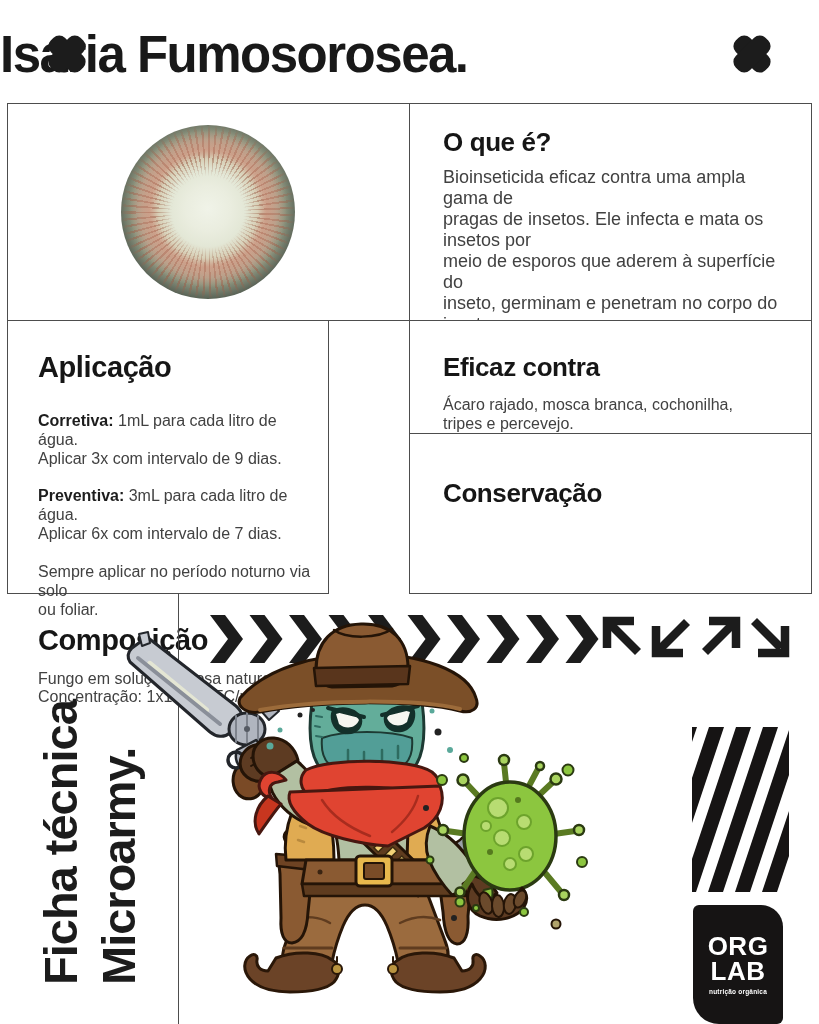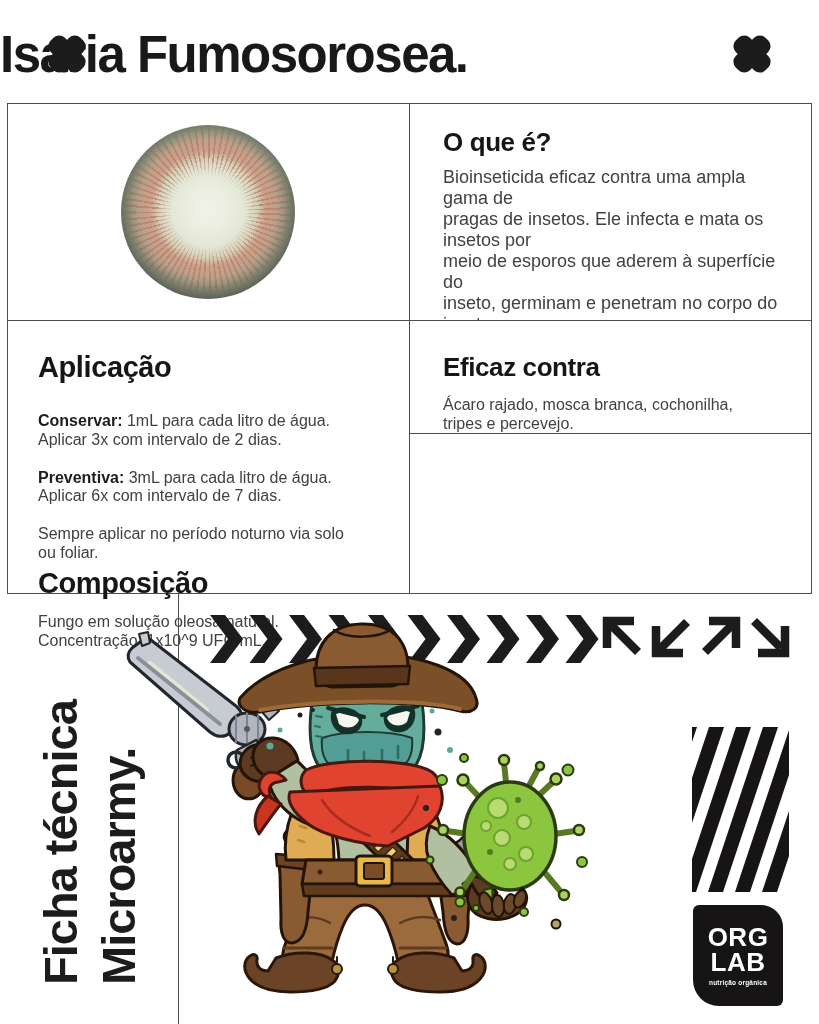--- a/index.html
+++ b/index.html
@@ -10,21 +10,21 @@
   
   .page-title{left:0;right:0;top:25px;text-align:left;
     font-size:51px;font-weight:700;letter-spacing:-1.5px;color:#191919;}
   .brand-cross{width:50px;height:50px;top:29px;}
   .brand-cross svg{display:block;}
 
   
   .cell{border:1px solid #4d4d4d;box-sizing:border-box;background:#fff;}
   .cellA{left:7px;top:103px;width:403px;height:218px;}
   .cellB{left:409px;top:103px;width:403px;height:218px;padding:23px 27px 0 33px;}
-  .cellC{left:7px;top:320px;width:403px;height:274px;padding:30px 16px 0 30px;}
+  .cellC{left:7px;top:320px;width:322px;height:274px;padding:30px 16px 0 30px;}
   .cellD{left:409px;top:320px;width:403px;height:114px;padding:31px 8px 0 33px;}
   .cellE{left:409px;top:433px;width:403px;height:161px;padding:44px 16px 0 33px;}
 
   .h-sec{font-weight:800;color:#161616;letter-spacing:-0.4px;margin:0;}
   .h-26{font-size:26px;}
   .h-29{font-size:29px;}
   .body-sm{font-size:18px;line-height:1.17;margin-top:9px;white-space:pre-line;max-width:352px;}
   .body-md{font-size:16px;line-height:1.18;margin-top:13px;white-space:pre-line;max-width:360px;}
   .lbl{font-weight:700;color:#1d1d1d;}
 
@@ -49,21 +49,21 @@
   .vertical-title{left:-85px;top:752px;width:350px;height:116px;
     transform:rotate(-90deg);transform-origin:center;
     font-size:47px;font-weight:800;letter-spacing:-1px;line-height:58px;color:#1c1c1c;
     white-space:pre-line;z-index:2;}
   .chevrons{left:210px;top:615px;z-index:2;}
   .dir-arrows{left:602px;top:616px;z-index:2;}
   .character{left:120px;top:612px;z-index:3;}
 
   .stripes{left:692px;top:727px;width:97px;height:165px;overflow:hidden;z-index:2;}
 
-  .orglab{left:693px;top:905px;width:90px;height:101px;background:#161414;
+  .orglab{left:693px;top:905px;width:90px;height:119px;background:#161414;
     border-radius:6px 22px 6px 26px;display:flex;flex-direction:column;
     align-items:center;justify-content:center;z-index:2;}
   .orglab .big{color:#fff;font-size:26px;font-weight:800;line-height:25px;letter-spacing:0.5px;}
   .orglab .tag{color:#fff;font-size:6.5px;font-weight:700;margin-top:4px;letter-spacing:0.2px;}
 </style>
 </head>
 <body>
 
 <div class="abs page-title">Isaria Fumosorosea.</div>
 
@@ -96,39 +96,40 @@
 inseto, germinam e penetram no corpo do inseto,
 eventualmente levando à sua morte. Além disso, o
 Isaria Fumosorosea tem sido estudado por sua
 capacidade de produzir metabólitos secundários
 com atividades biológicas, como toxinas e enzimas.</div>
 </div>
 
 <div class="abs cell cellC">
   <h2 class="h-sec h-29">Aplicação</h2>
   <div class="body-md" style="margin-top:9px;">
-    <span class="lbl">Conservar:</span><span> 1mL para cada litro de água.
-Aplicar 3x com intervalo de 2 dias.</span>
+    <span class="lbl">Corretiva:</span><span> 1mL para cada litro de água.
+Aplicar 3x com intervalo de 9 dias.</span>
     <br><span class="lbl">Preventiva:</span><span>  3mL para cada litro de água.
 Aplicar 6x com intervalo de 7 dias.</span>
     <br><span>Sempre aplicar no período noturno via solo
 ou foliar.</span>
   </div>
   <h2 class="h-sec h-29" style="margin-top:4px;">Composição</h2>
   <div class="body-md">Fungo em solução oleosa natural.
 Concentração: 1x10^9 UFC/mL.</div>
 </div>
 
 <div class="abs cell cellD">
   <h2 class="h-sec h-26">Eficaz contra</h2>
   <div class="body-md">Ácaro rajado, mosca branca, cochonilha,
 tripes e percevejo.</div>
 </div>
 
 <div class="abs cell cellE">
+  <h2 class="h-sec h-26">Conservação</h2>
 </div>
 
 <div class="abs v-divider"></div>
 
 <div class="abs vertical-title">Ficha técnica
 Microarmy.</div>
 
 <div class="abs chevrons">
   <svg width="396" height="48" viewBox="0 0 396 48" fill="#1c1c1c">
     <defs>

